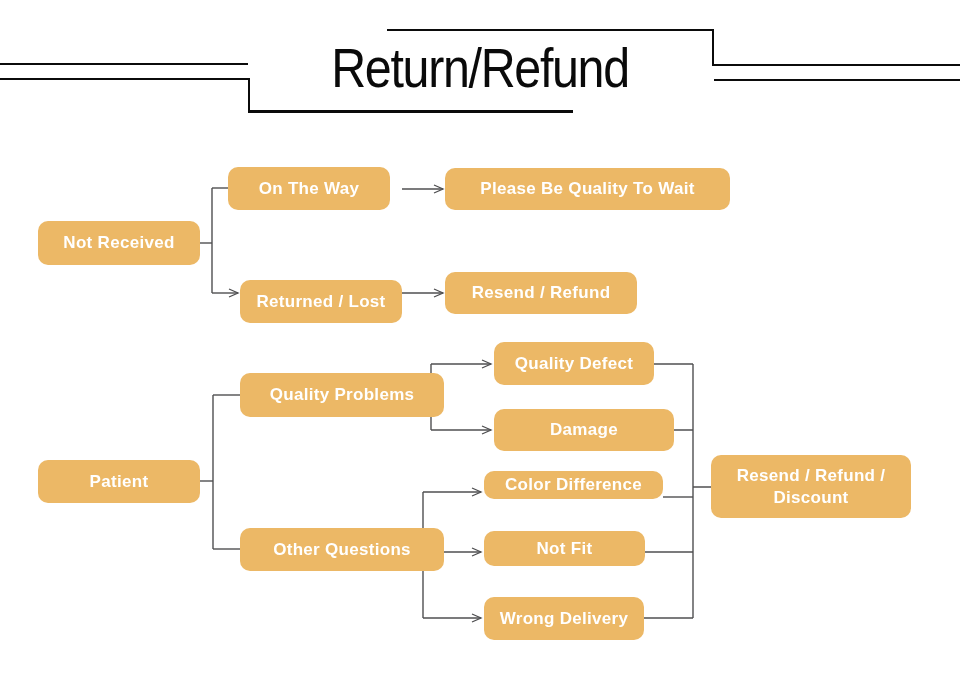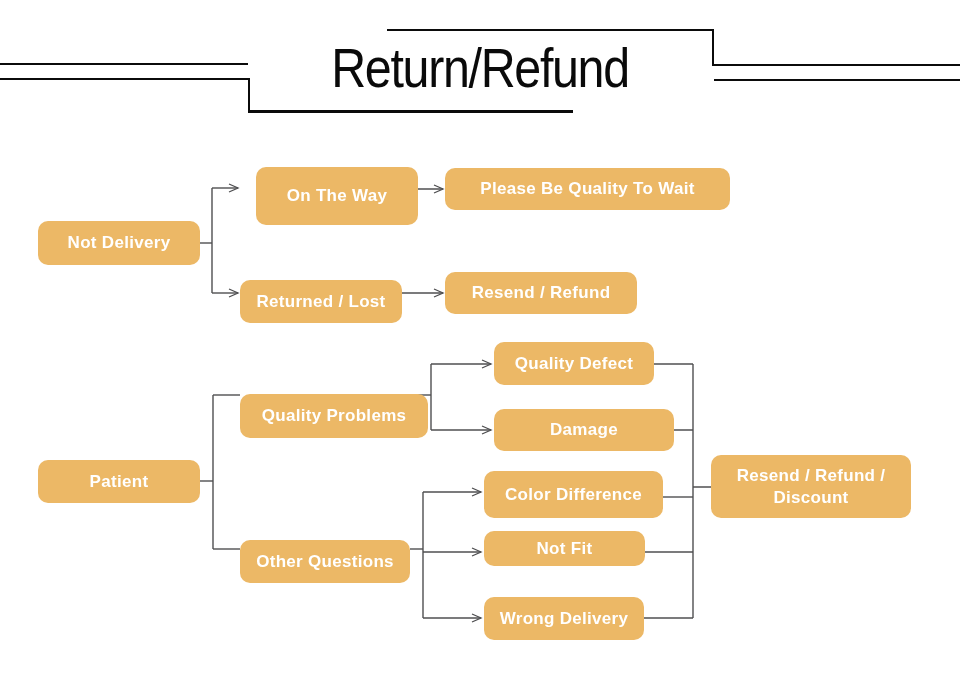--- a/index.html
+++ b/index.html
@@ -79,26 +79,26 @@
 
   <path class="edge" d="M654 364 H693"></path>
   <path class="edge" d="M654 430 H693"></path>
   <path class="edge" d="M663 497 H693"></path>
   <path class="edge" d="M645 552 H693"></path>
   <path class="edge" d="M644 618 H693"></path>
   <path class="edge" d="M693 364 V618"></path>
   <path class="edge" d="M693 487 H732" marker-end="url(#ah)"></path>
 </svg>
 
-<div class="node" style="left:38px;top:221px;width:162px;height:44px">Not Delivery</div>
-<div class="node" style="left:256px;top:167px;width:162px;height:58px">On The Way</div>
+<div class="node" style="left:38px;top:221px;width:162px;height:44px">Not Received</div>
+<div class="node" style="left:228px;top:167px;width:162px;height:43px">On The Way</div>
 <div class="node" style="left:445px;top:168px;width:285px;height:42px">Please Be Quality To Wait</div>
 <div class="node" style="left:240px;top:280px;width:162px;height:43px">Returned / Lost</div>
 <div class="node" style="left:445px;top:272px;width:192px;height:42px">Resend / Refund</div>
 <div class="node" style="left:38px;top:460px;width:162px;height:43px">Patient</div>
-<div class="node" style="left:240px;top:394px;width:188px;height:44px">Quality Problems</div>
-<div class="node" style="left:240px;top:540px;width:170px;height:43px">Other Questions</div>
+<div class="node" style="left:240px;top:373px;width:204px;height:44px">Quality Problems</div>
+<div class="node" style="left:240px;top:528px;width:204px;height:43px">Other Questions</div>
 <div class="node" style="left:494px;top:342px;width:160px;height:43px">Quality Defect</div>
 <div class="node" style="left:494px;top:409px;width:180px;height:42px">Damage</div>
-<div class="node" style="left:484px;top:471px;width:179px;height:47px">Color Difference</div>
+<div class="node" style="left:484px;top:471px;width:179px;height:28px">Color Difference</div>
 <div class="node" style="left:484px;top:531px;width:161px;height:35px">Not Fit</div>
 <div class="node" style="left:484px;top:597px;width:160px;height:43px">Wrong Delivery</div>
 <div class="node" style="left:711px;top:455px;width:200px;height:63px">Resend / Refund / Discount</div>
 
 </body></html>

